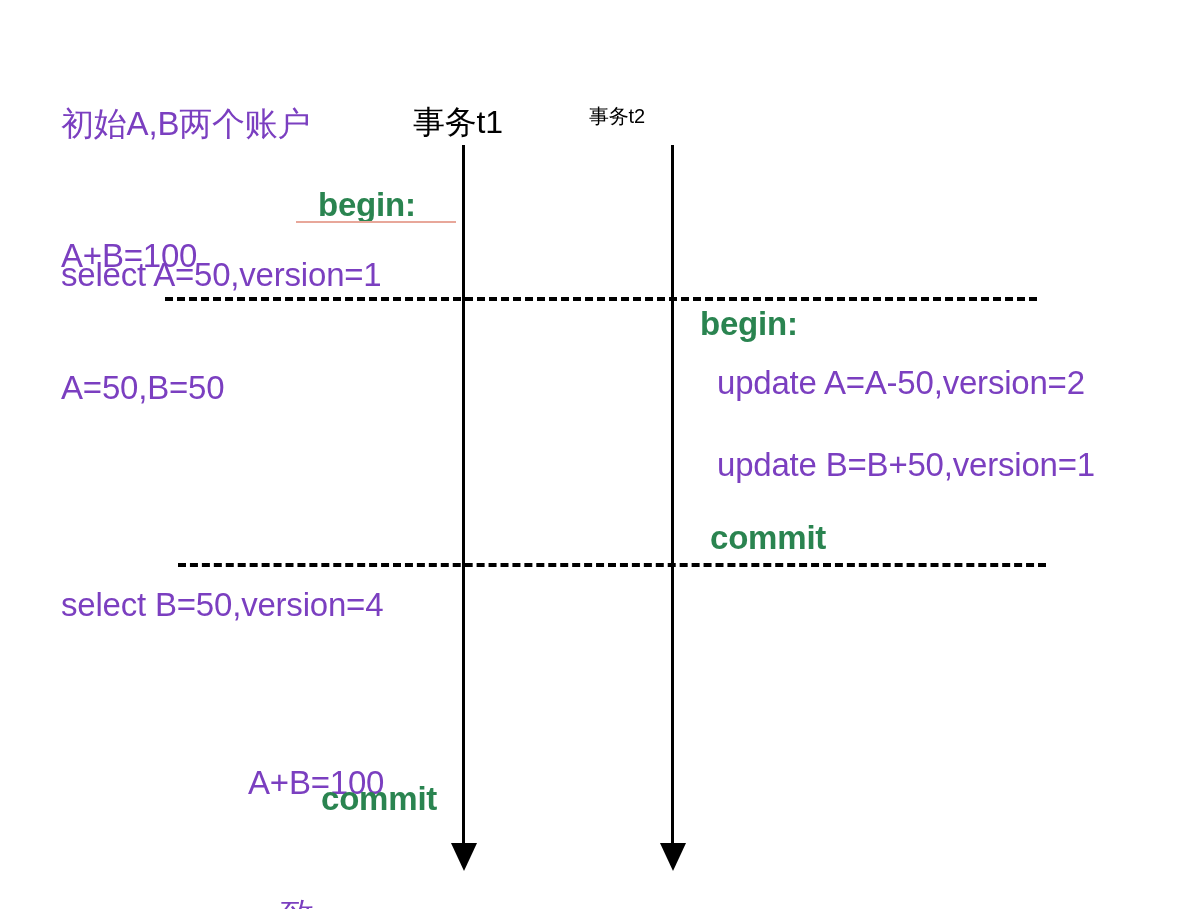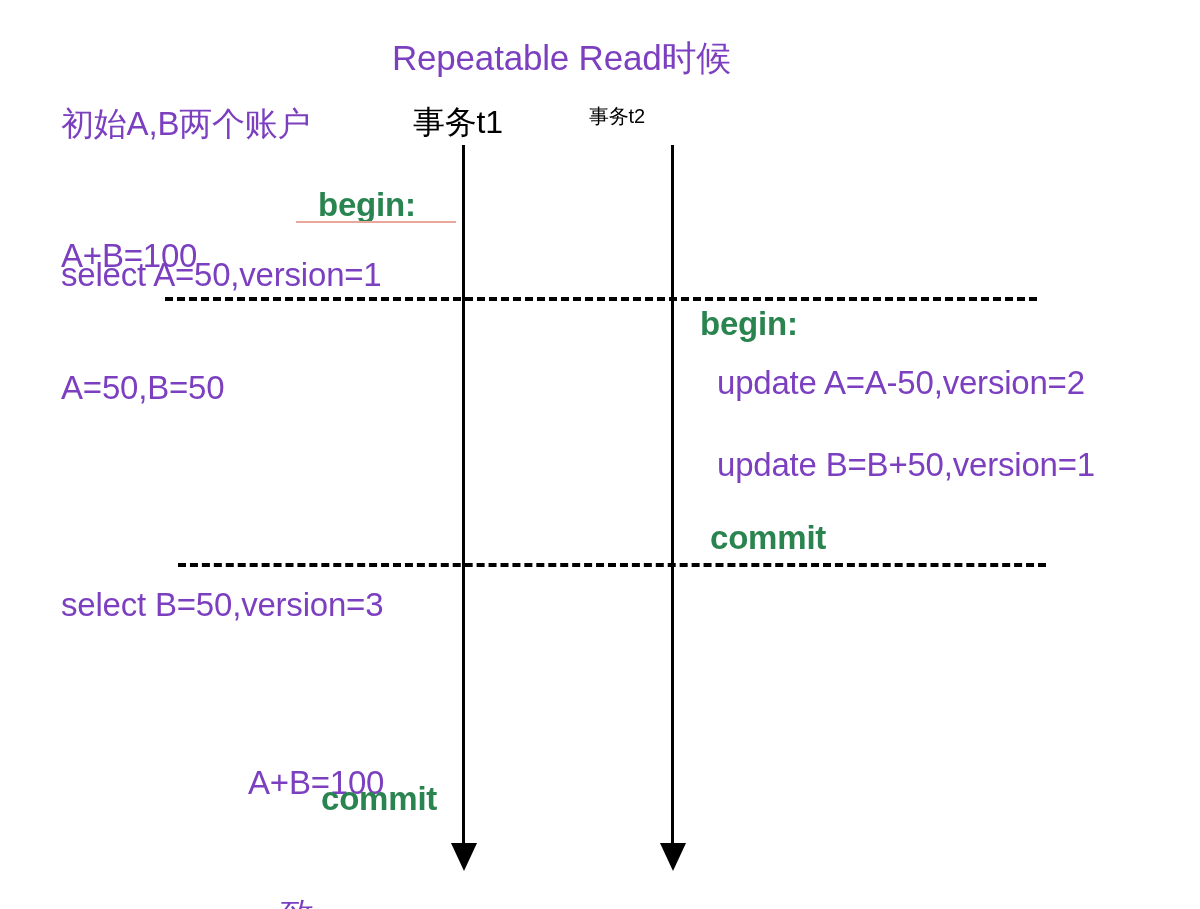--- a/index.html
+++ b/index.html
@@ -156,37 +156,36 @@
 <body>
 
 <div id="canvas">
 
   <div class="txt purple" id="initial-state">
     <span class="line">初始A,B两个账户</span>
     <span class="line">A+B=100</span>
     <span class="line">A=50,B=50</span>
   </div>
 
-  <div class="txt purple" id="diagram-title">Repeatable Read时候</div>
 
   <div class="txt black" id="lifeline-label-t1">事务t1</div>
   <div class="txt black" id="lifeline-label-t2">事务t2</div>
 
   <div class="lifeline" id="lifeline-t1"></div>
   <div class="lifeline-arrowhead" id="arrowhead-t1"></div>
   <div class="lifeline" id="lifeline-t2"></div>
   <div class="lifeline-arrowhead" id="arrowhead-t2"></div>
 
   <div class="separator" id="separator-upper"></div>
   <div class="separator" id="separator-lower"></div>
 
   <div class="txt green" id="t1-begin">begin:</div>
   <div id="begin-underline"></div>
   <div class="txt purple" id="t1-select-a">select A=50,version=1</div>
-  <div class="txt purple" id="t1-select-b">select B=50,version=3</div>
+  <div class="txt purple" id="t1-select-b">select B=50,version=4</div>
   <div class="txt purple" id="t1-sum">
     <span class="line">A+B=100</span>
     <span class="line">一致</span>
   </div>
   <div class="txt green" id="t1-commit">commit</div>
 
   <div class="txt green" id="t2-begin">begin:</div>
   <div class="txt purple" id="t2-update-a">update A=A-50,version=2</div>
   <div class="txt purple" id="t2-update-b">update B=B+50,version=1</div>
   <div class="txt green" id="t2-commit">commit</div>

